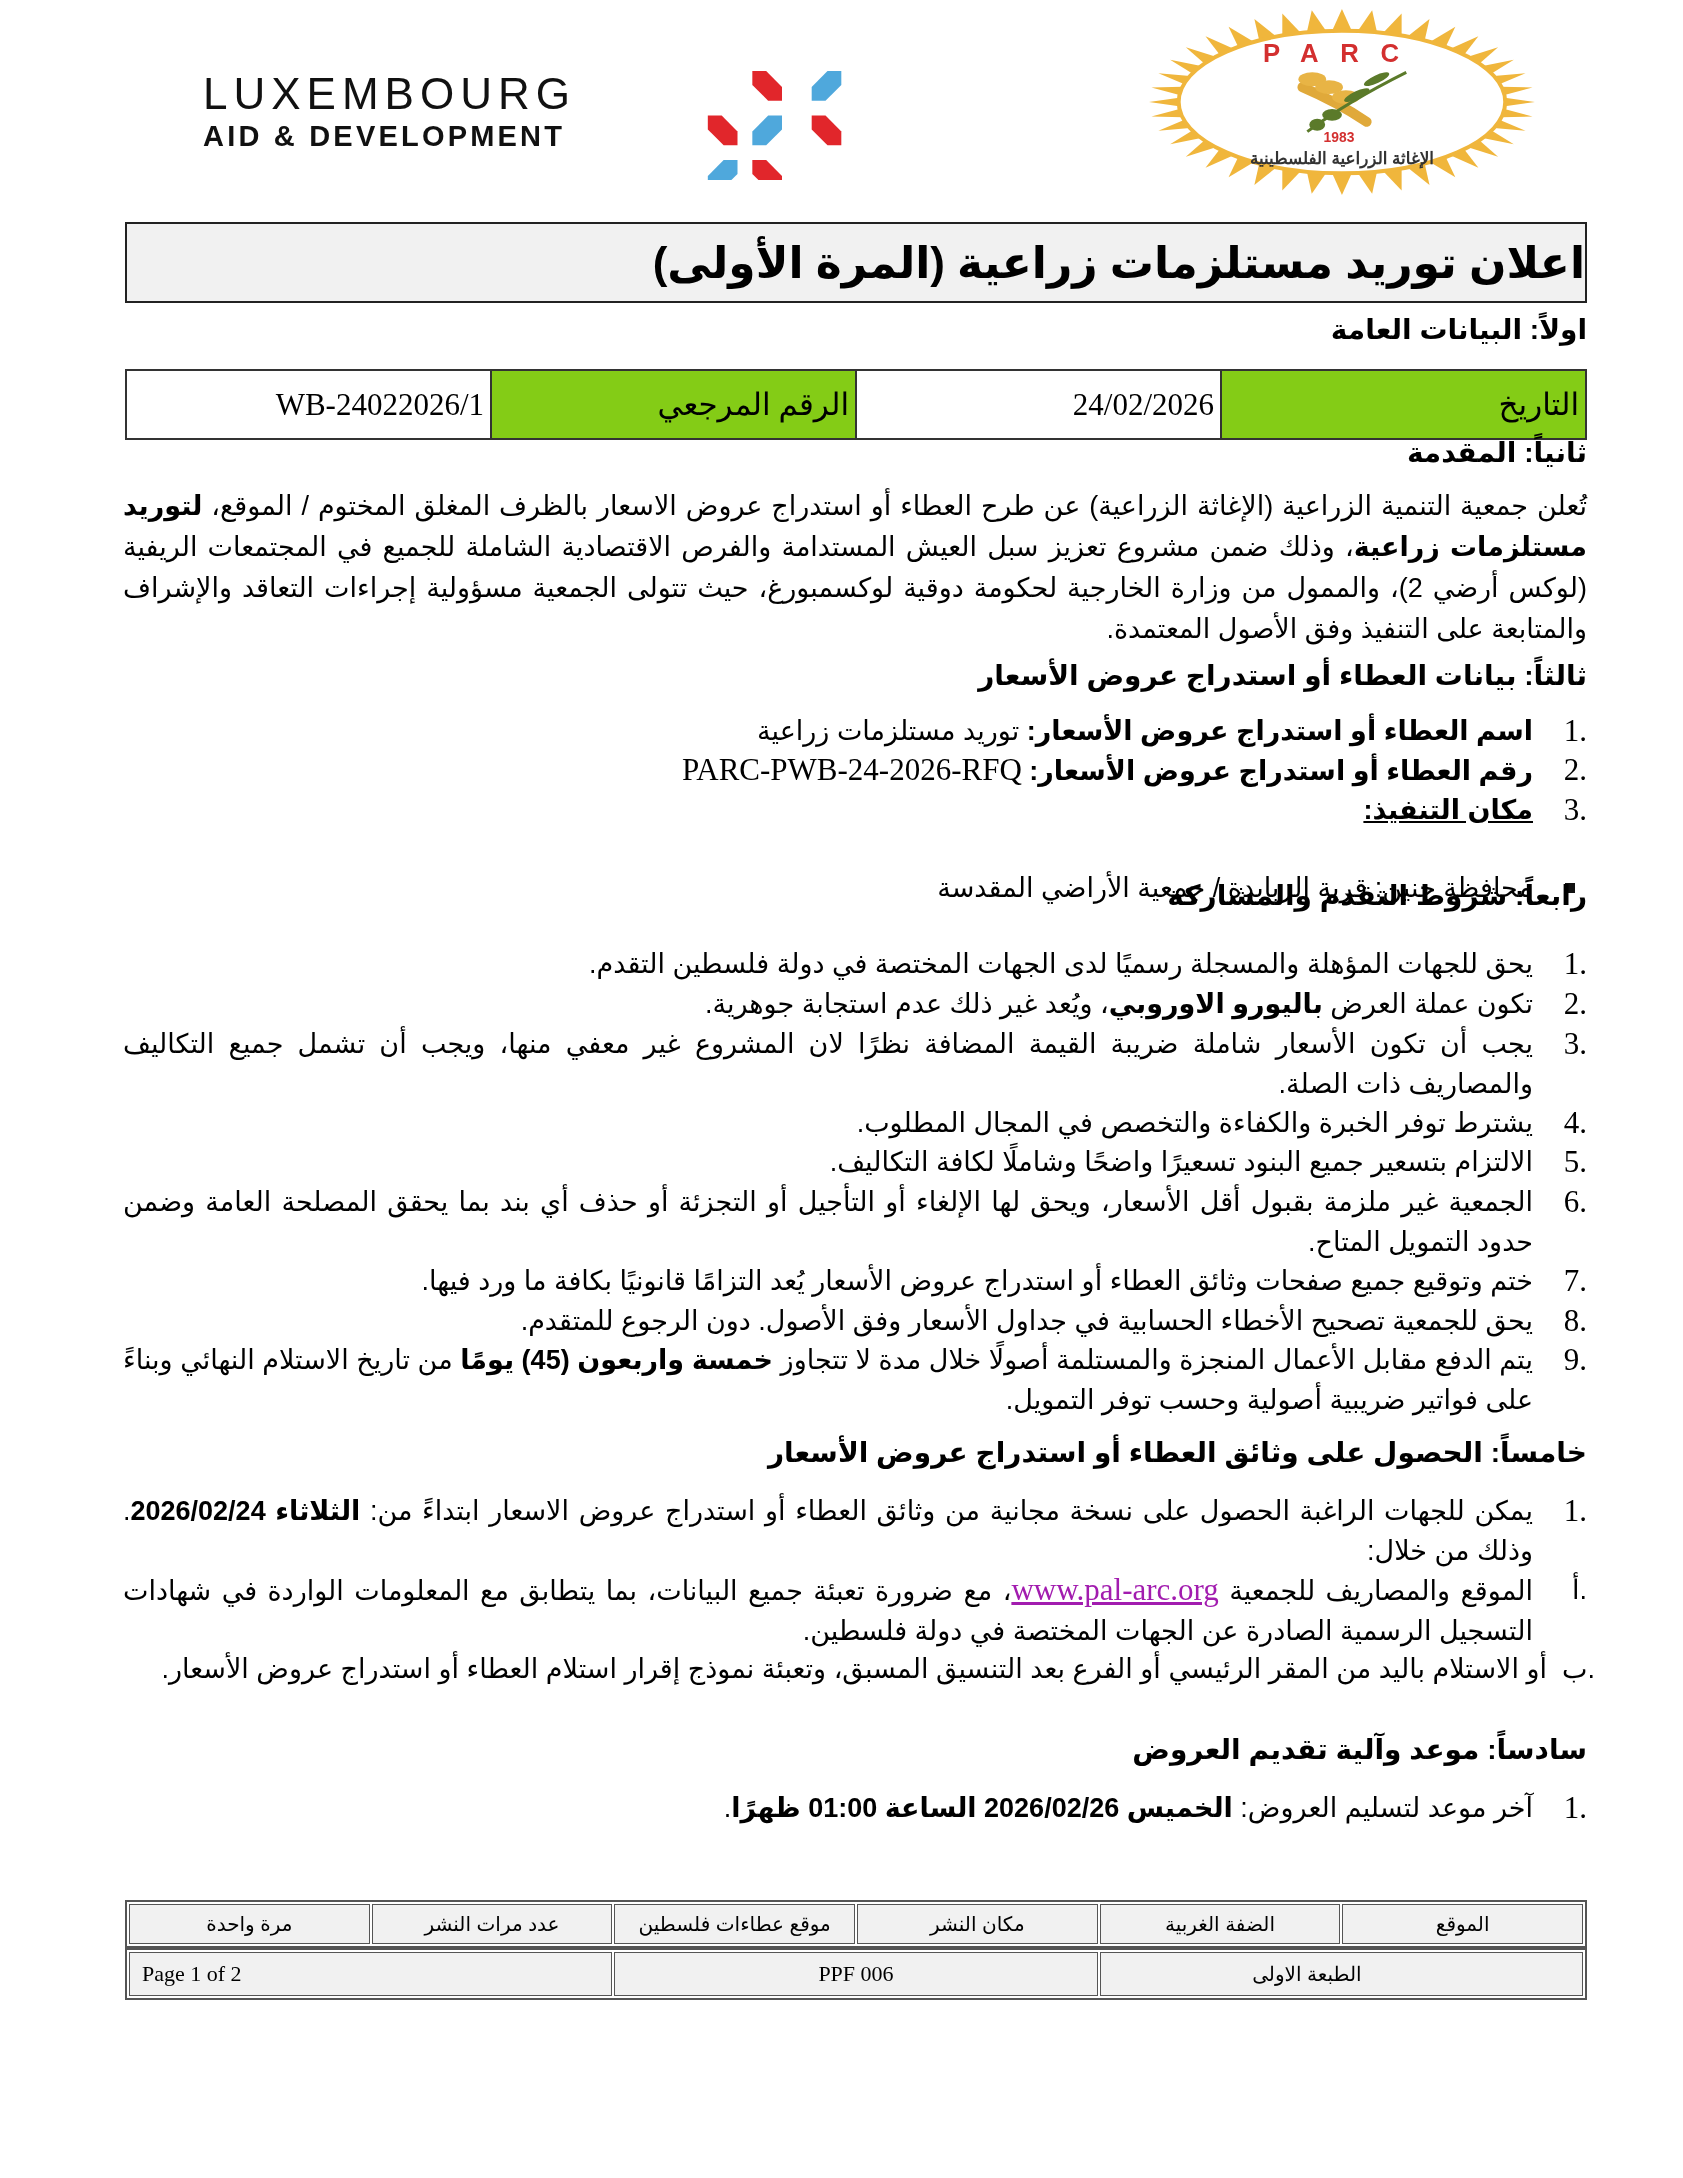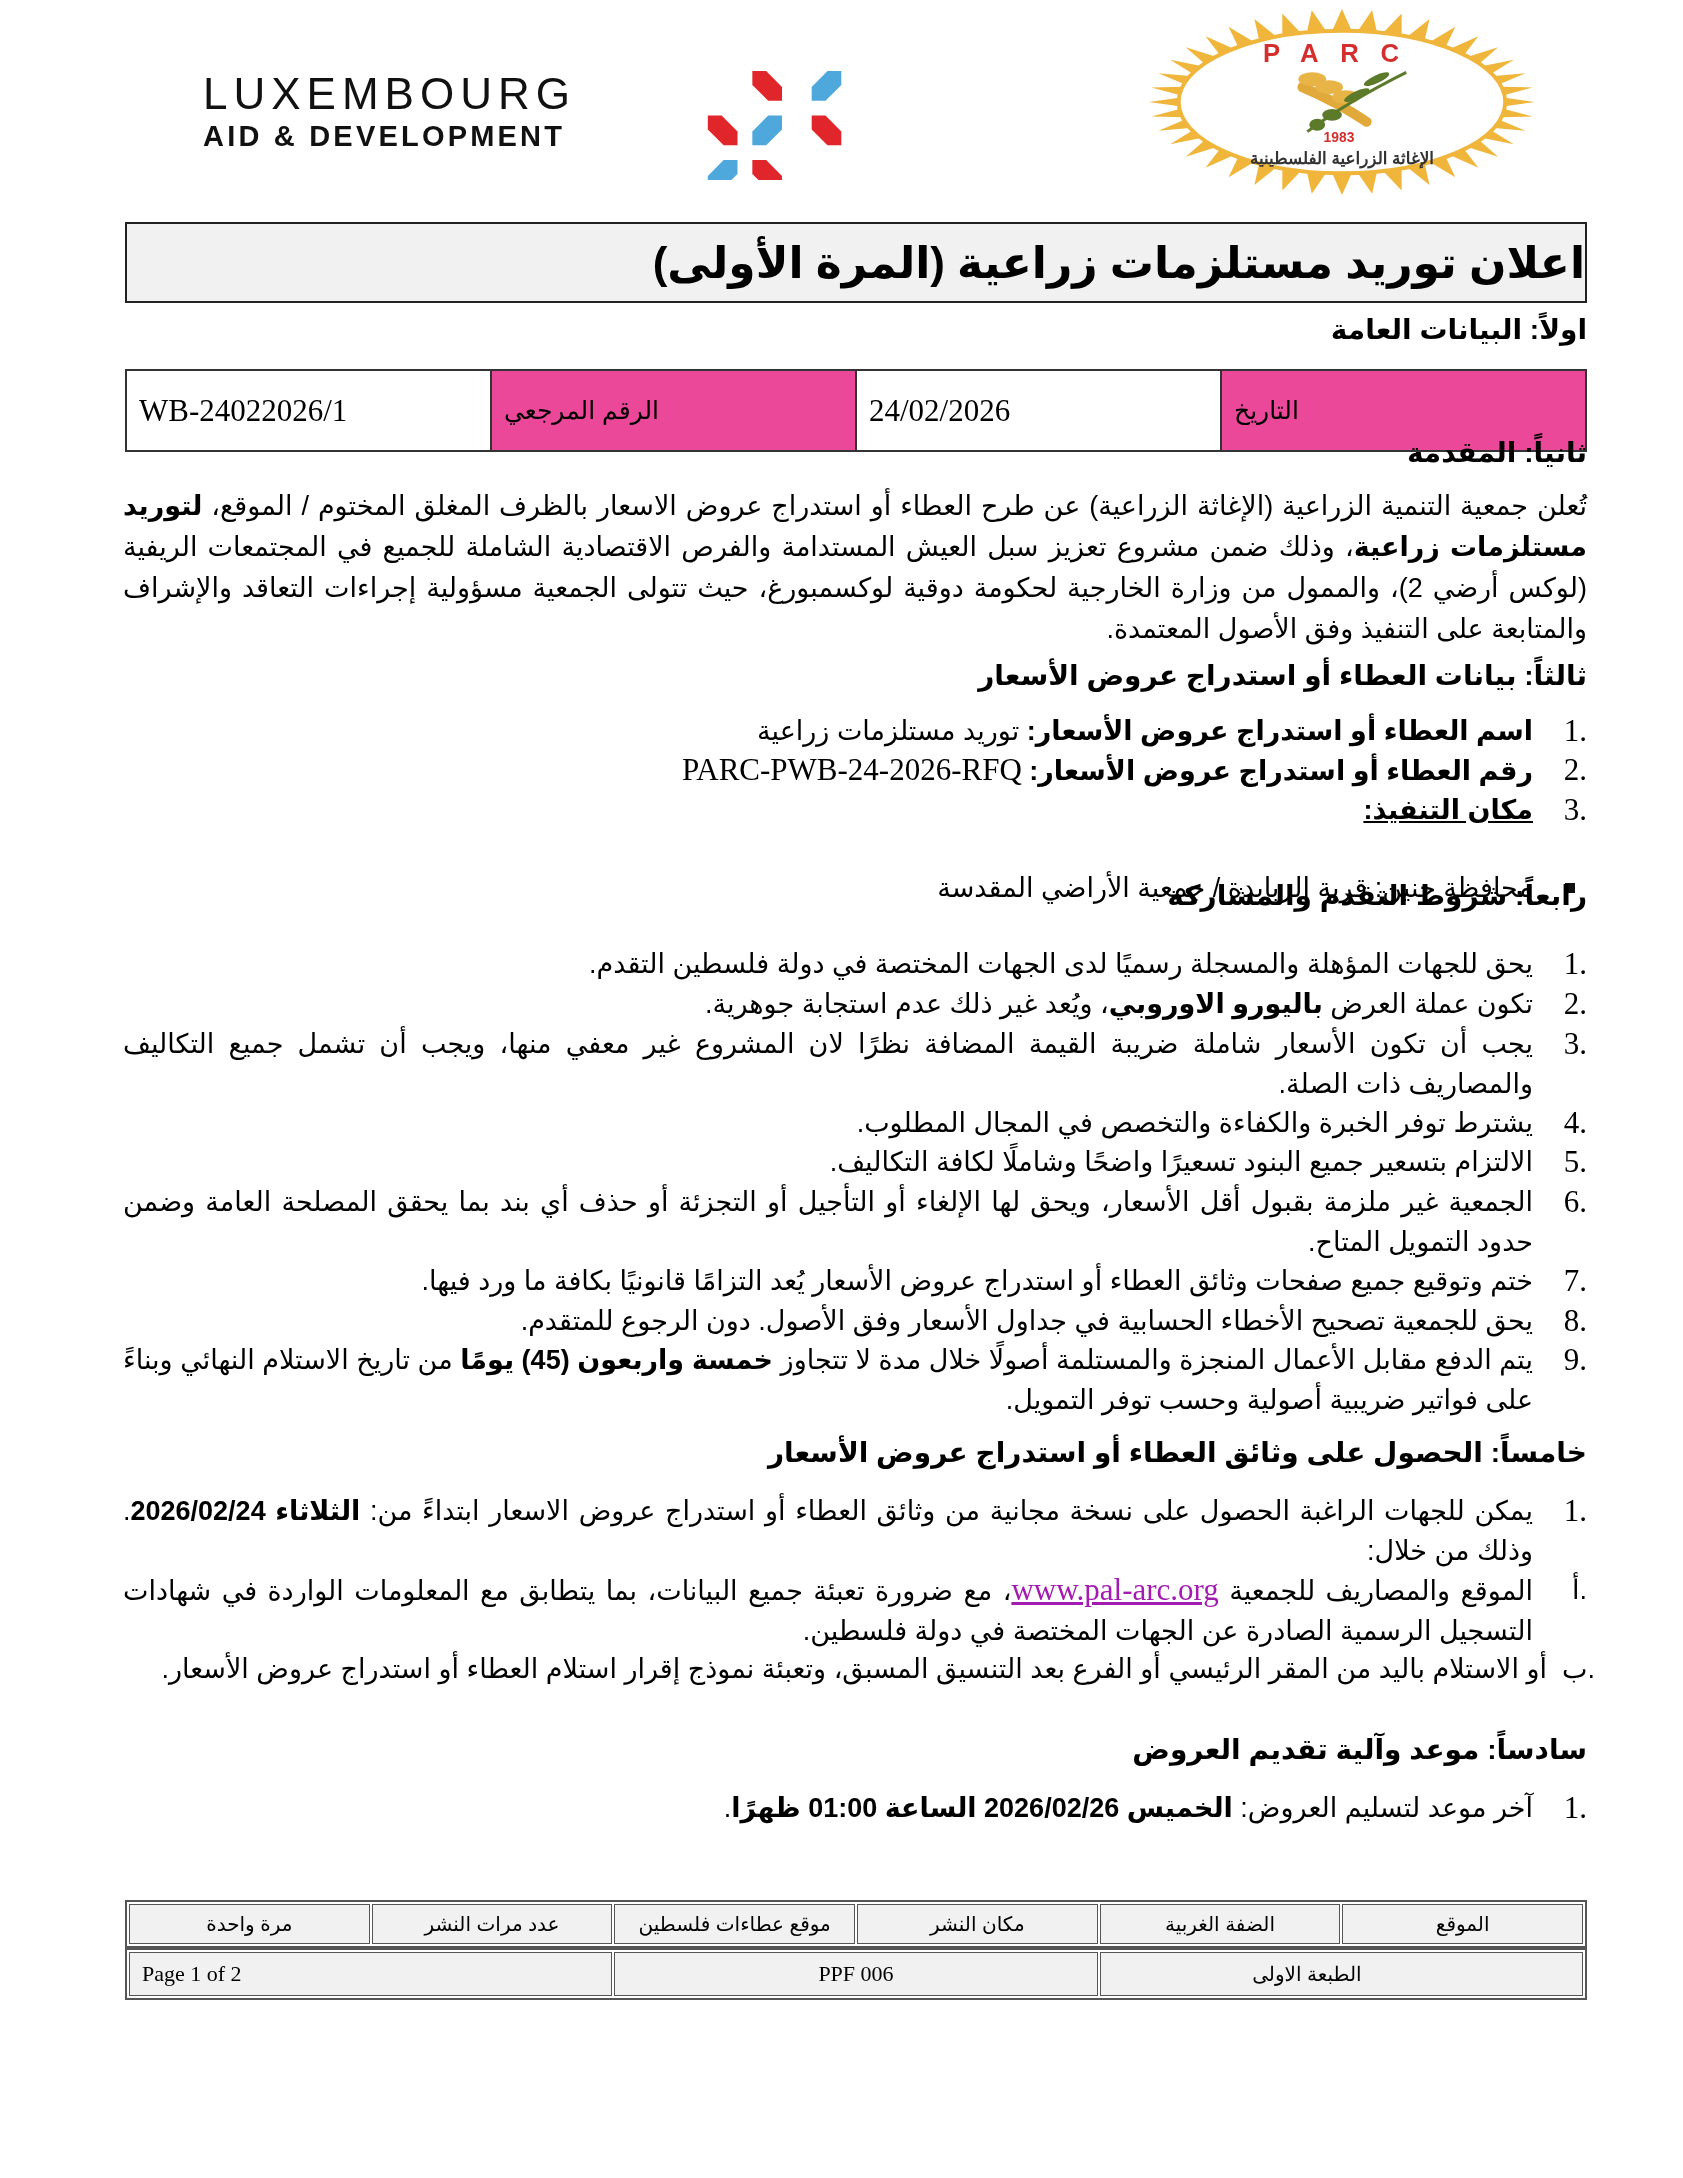--- a/index.html
+++ b/index.html
@@ -16,22 +16,22 @@
   
   #title-box { left:125px; top:222px; width:1462px; height:81px; background:#f1f1f1;
                border:2px solid #222; box-sizing:border-box; display:flex; align-items:center; justify-content:flex-end; }
   #title-box span { font-weight:bold; font-size:44px; }
 
   .rtl { direction:rtl; text-align:right; }
   .heading { position:absolute; right:96px; font-weight:bold; font-size:28px; direction:rtl; white-space:nowrap; }
 
   
   #info-table { left:125px; top:369px; width:1462px; height:59px; border-collapse:collapse; table-layout:fixed; }
-  #info-table td { border:2px solid #333; text-align:left; font-family:"Liberation Serif","DejaVu Serif",serif; font-size:31px; height:55px; padding:12px; }
-  #info-table td.lbl { background:#ec4899; font-family:Liberation Sans, sans-serif; font-size:25px; }
+  #info-table td { border:2px solid #333; text-align:right; font-family:"Liberation Serif","DejaVu Serif",serif; font-size:31px; height:55px; padding:6px; }
+  #info-table td.lbl { background:#84cc16; font-family:Liberation Serif, serif; font-size:31px; }
 
   .para { position:absolute; left:123px; right:96px; font-size:27px; line-height:41px; direction:rtl; text-align:justify; }
   .para b { font-weight:bold; }
 
   .li { position:absolute; left:123px; right:96px; direction:rtl; font-size:27px; line-height:40px; }
   .li .num { position:absolute; right:0; top:0; font-family:"Liberation Serif","DejaVu Serif",serif; font-size:31px; direction:ltr; }
   .li .txt { display:block; margin-right:54px; text-align:justify; }
   .li .txt b { font-weight:bold; }
   .latin { font-family:"Liberation Serif","DejaVu Serif",serif; font-size:31px; }
   .bullet-sq { position:absolute; right:12px; top:15px; width:10px; height:10px; background:#111; }

